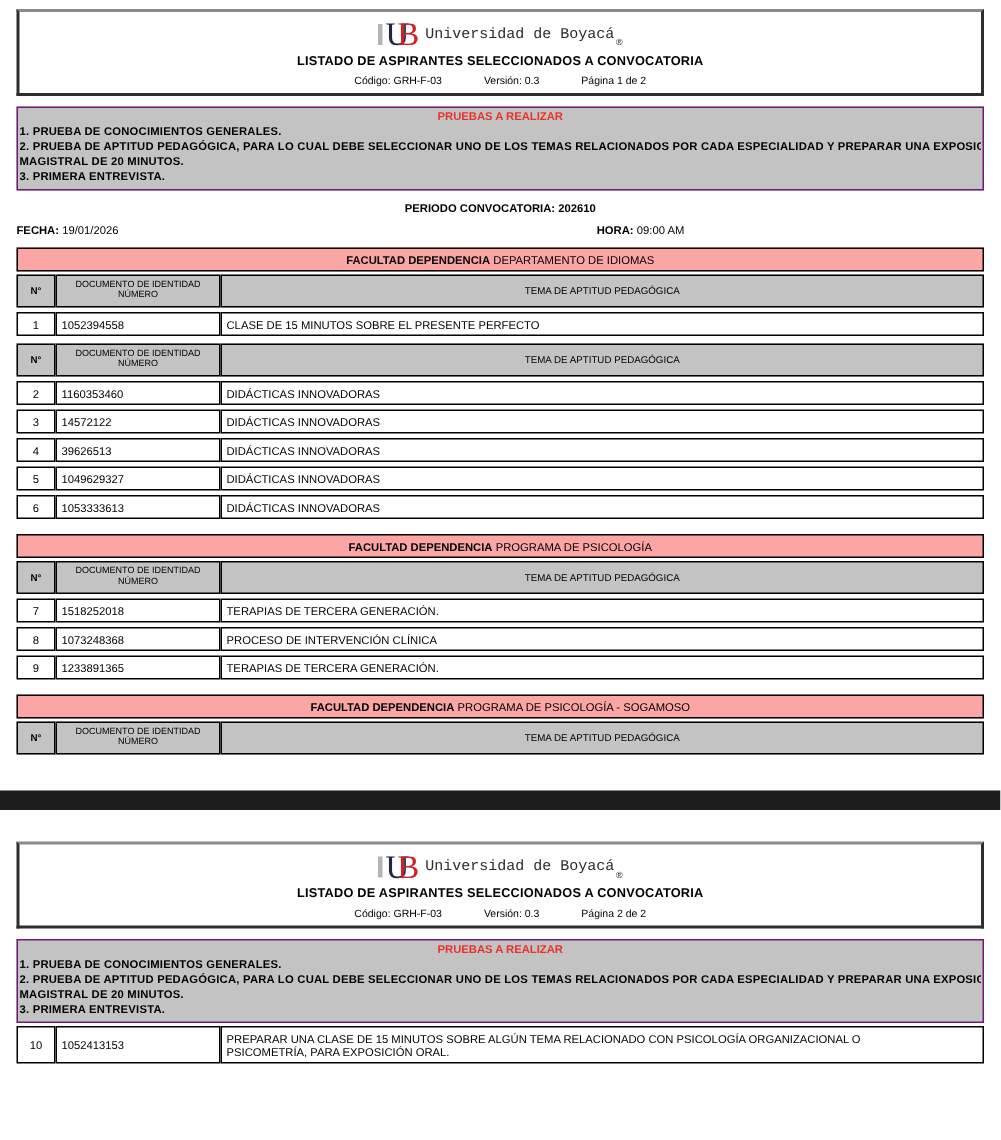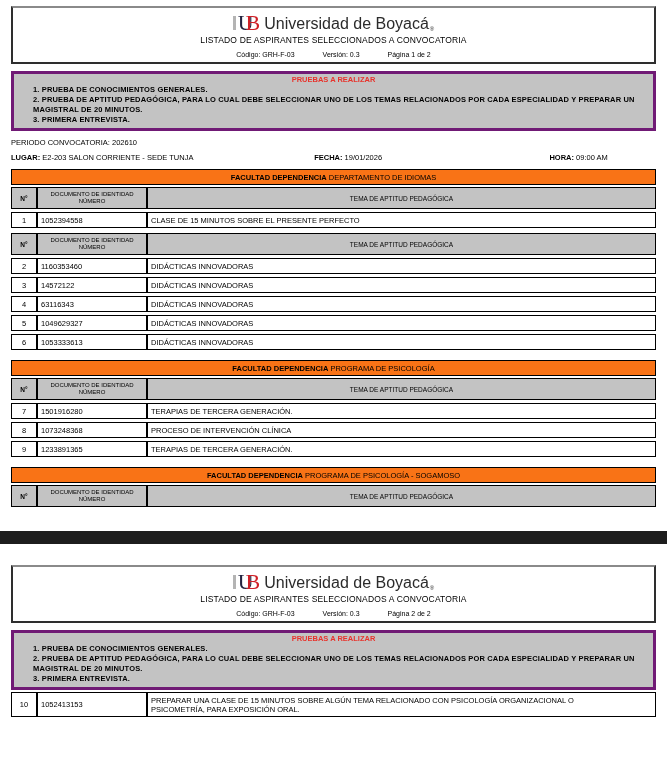--- a/index.html
+++ b/index.html
@@ -6,37 +6,37 @@
   body{width:667px;height:760px;font-family:"Liberation Sans",sans-serif;color:#000;overflow:hidden;}
   .page{margin-left:11px;width:645px;}
   .page1{padding-top:6px;}
   .page2{margin-top:21px;}
 
   .header-box{border:2px solid #2e2e2e;border-top-color:#8a8a8a;height:50px;text-align:center;padding-top:4px;}
   .logo-row{display:flex;justify-content:center;align-items:flex-end;height:20px;}
   .logo-bar{width:3px;height:14px;background:#b4b4b4;margin-right:2px;align-self:center;margin-top:2px;}
   .logo-u{font-family:"Liberation Serif",serif;font-size:22px;line-height:19px;color:#23233f;}
   .logo-b{font-family:"Liberation Serif",serif;font-size:22px;line-height:19px;color:#cf2128;margin-left:-8px;}
-  .logo-name{font-family:Liberation Sans, sans-serif;font-size:16px;line-height:17px;color:#2b2b2b;margin-left:4px;}
+  .logo-name{font-family:Liberation Mono, monospace;font-size:10px;line-height:17px;color:#2b2b2b;margin-left:4px;}
   .logo-reg{font-size:6px;vertical-align:top;color:#2b2b2b;margin-left:1px;}
-  .doc-title{font-size:8.5px;font-weight:normal;margin-top:3px;letter-spacing:.15px;}
+  .doc-title{font-size:8.5px;font-weight:bold;margin-top:3px;letter-spacing:.15px;}
   .meta-row{display:flex;justify-content:center;gap:28px;font-size:7px;margin-top:6px;}
 
-  .pruebas{border:3px solid #701a75;background:#c3c3c3;margin-top:7px;padding:1px 19px 3px;}
+  .pruebas{border:1px solid #701a75;background:#c3c3c3;margin-top:7px;padding:1px 1px 3px;}
   .pruebas-title{text-align:center;color:#e8332c;font-weight:bold;font-size:7.5px;line-height:10px;}
   .pruebas-line{font-weight:bold;font-size:7.5px;line-height:10px;letter-spacing:.15px;white-space:nowrap;overflow:hidden;}
 
-  .periodo{text-align:left;font-weight:normal;font-size:7.5px;margin-top:7px;}
+  .periodo{text-align:center;font-weight:bold;font-size:7.5px;margin-top:7px;}
   .lfh-row{display:flex;font-size:7.5px;margin-top:6px;}
   .lfh-lugar{width:47%;}
   .lfh-fecha{width:29%;}
   .lfh-hora{flex:1;text-align:center;}
   .lbl{font-weight:bold;}
 
-  .section-bar{margin-top:7px;border:1px solid #000;background:#f97316;text-align:center;font-size:7.5px;padding:2.5px 0;}
+  .section-bar{margin-top:7px;border:1px solid #000;background:#fca5a5;text-align:center;font-size:7.5px;padding:2.5px 0;}
   .section-bar .val{font-weight:normal;}
 
   table{width:100%;border-collapse:separate;border-spacing:0 3px;margin-top:-1px;table-layout:fixed;}
   th,td{border:1px solid #000;overflow:hidden;}
   col.c-n{width:26px;}
   col.c-doc{width:110px;}
   thead th{background:#c3c3c3;font-size:6px;line-height:7px;text-align:center;font-weight:normal;padding:3px 1px;height:12px;}
   thead th.h-n{font-size:6.5px;font-weight:bold;}
   thead th.h-tema{font-size:6.5px;}
   tbody td{background:#fff;font-size:7.5px;line-height:9px;padding:2.5px 3px;vertical-align:middle;}
@@ -70,24 +70,20 @@
     <div class="pruebas-title">PRUEBAS A REALIZAR</div>
     <div class="pruebas-line">1. PRUEBA DE CONOCIMIENTOS GENERALES.</div>
     <div class="pruebas-line">2. PRUEBA DE APTITUD PEDAGÓGICA, PARA LO CUAL DEBE SELECCIONAR UNO DE LOS TEMAS RELACIONADOS POR CADA ESPECIALIDAD Y PREPARAR UNA EXPOSICIÓN</div>
     <div class="pruebas-line">MAGISTRAL DE 20 MINUTOS.</div>
     <div class="pruebas-line">3. PRIMERA ENTREVISTA.</div>
   </div>
 
   <div class="periodo">PERIODO CONVOCATORIA: 202610</div>
 
   <div class="lfh-row">
-    <div class="lfh-lugar">
-      <span class="lbl">LUGAR:</span>
-      <span>E2-203 SALON CORRIENTE - SEDE TUNJA</span>
-    </div>
     <div class="lfh-fecha">
       <span class="lbl">FECHA:</span>
       <span>19/01/2026</span>
     </div>
     <div class="lfh-hora">
       <span class="lbl">HORA:</span>
       <span>09:00 AM</span>
     </div>
   </div>
 
@@ -145,21 +141,21 @@
           </tr>
           <tr>
             <td class="d-n">3</td>
             <td class="d-doc">14572122</td>
             <td class="d-tema">
               <div class="tema-line">DIDÁCTICAS INNOVADORAS</div>
             </td>
           </tr>
           <tr>
             <td class="d-n">4</td>
-            <td class="d-doc">63116343</td>
+            <td class="d-doc">39626513</td>
             <td class="d-tema">
               <div class="tema-line">DIDÁCTICAS INNOVADORAS</div>
             </td>
           </tr>
           <tr>
             <td class="d-n">5</td>
             <td class="d-doc">1049629327</td>
             <td class="d-tema">
               <div class="tema-line">DIDÁCTICAS INNOVADORAS</div>
             </td>
@@ -186,21 +182,21 @@
             <th class="h-doc">
               <div>DOCUMENTO DE IDENTIDAD</div>
               <div>NÚMERO</div>
             </th>
             <th class="h-tema">TEMA DE APTITUD PEDAGÓGICA</th>
           </tr>
         </thead>
         <tbody>
           <tr>
             <td class="d-n">7</td>
-            <td class="d-doc">1501916280</td>
+            <td class="d-doc">1518252018</td>
             <td class="d-tema">
               <div class="tema-line">TERAPIAS DE TERCERA GENERACIÓN.</div>
             </td>
           </tr>
           <tr>
             <td class="d-n">8</td>
             <td class="d-doc">1073248368</td>
             <td class="d-tema">
               <div class="tema-line">PROCESO DE INTERVENCIÓN CLÍNICA</div>
             </td>

